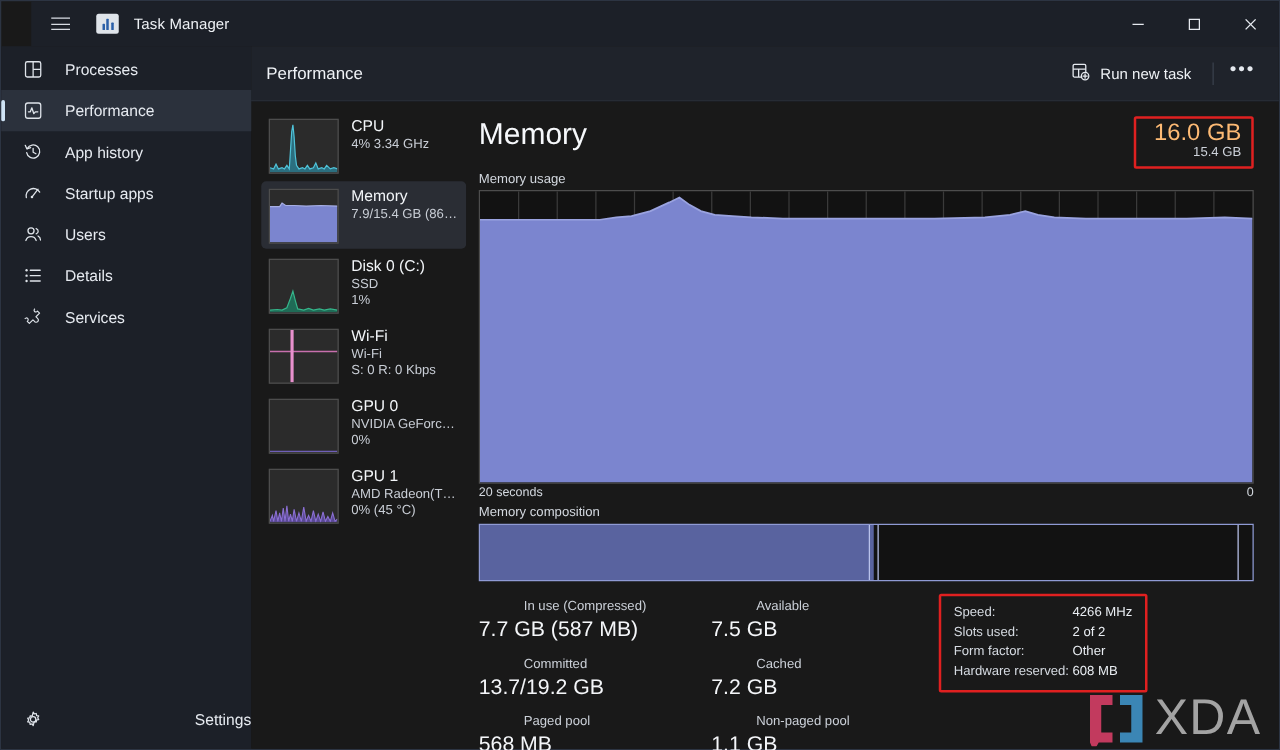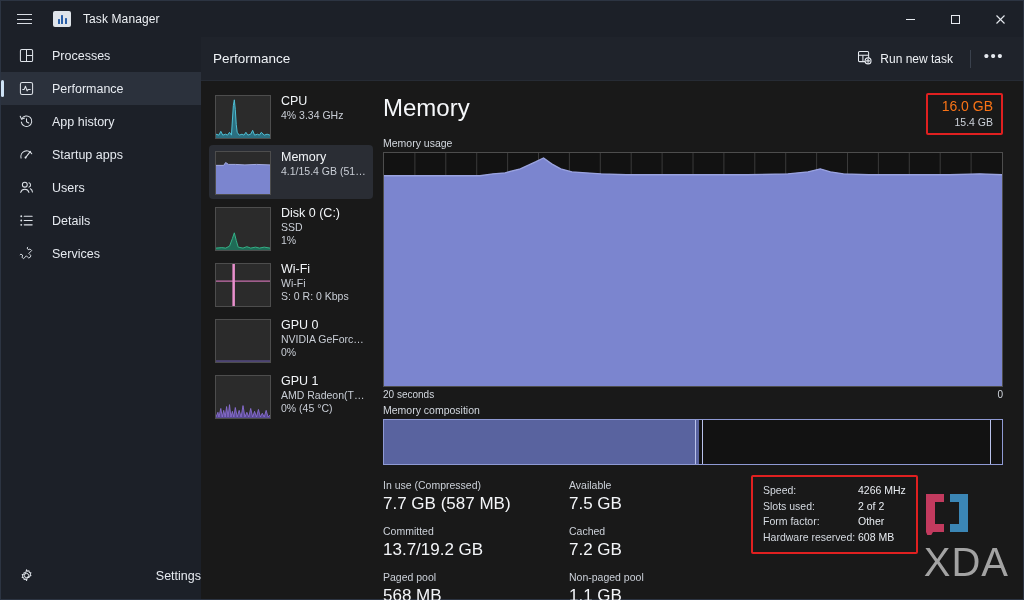--- a/index.html
+++ b/index.html
@@ -19,20 +19,21 @@
     border: 1px solid #2c3442;
   }
 
   
   .titlebar {
     height: 36px;
     background: #1c2028;
     display: flex;
     align-items: center;
     flex: 0 0 36px;
+    margin-left: 24px;
   }
   .hamburger {
     width: 46px; height: 36px;
     display: flex; align-items: center; justify-content: center;
     cursor: pointer;
   }
   .hamburger span {
     display: block;
     width: 15px; height: 10px;
     position: relative;
@@ -195,21 +196,21 @@
   }
   .detail-top { display: flex; align-items: flex-start; }
   .detail-title { font-size: 24px; color: #f6f8fb; font-weight: 400; line-height: 30px; }
   .capbox {
     margin-left: auto;
     text-align: right;
     border: 2px solid #e02020;
     padding: 3px 8px 4px 14px;
     border-radius: 2px;
   }
-  .cap-main { font-size: 14px; color: #f97316; line-height: 17px; }
+  .cap-main { font-size: 19px; color: #fdba74; line-height: 17px; }
   .cap-sub { font-size: 10.5px; color: #cdd2da; line-height: 14px; }
 
   .chart-label {
     font-size: 10.5px; color: #d3d8df;
     margin-top: 2px; margin-bottom: 3px;
   }
   .chartbox {
     position: relative;
     height: 235px;
     background: #121212;
@@ -238,42 +239,41 @@
 
   
   .stats {
     display: flex;
     margin-top: 13px;
     position: relative;
   }
   .stats-left { width: 186px; flex: 0 0 186px; }
   .stats-mid  { width: 178px; flex: 0 0 178px; }
   .statgroup { margin-bottom: 9px; }
-  .stat-k { font-size: 10.5px; color: #cbd0d8; line-height: 14px; }
+  .stat-k { font-size: 10.5px; color: #cbd0d8; line-height: 14px; margin-left: 36px; }
   .stat-v { font-size: 17px; color: #f4f6f9; line-height: 23px; }
 
   .specbox {
     border: 2px solid #e02020;
     border-radius: 2px;
     padding: 6px 10px 7px 10px;
     align-self: flex-start;
     margin-left: 4px;
     margin-top: -3px;
   }
   .specrow { display: flex; font-size: 10.5px; line-height: 15.5px; }
   .spec-k { width: 95px; flex: 0 0 95px; color: #d5dae1; }
   .spec-v { color: #e9edf2; text-align: center; }
 
   
   .watermark {
     position: absolute;
-    right: 14px; bottom: 16px;
-    display: flex; align-items: flex-start; gap: 8px;
+    right: 14px; bottom: 4px;
+    display: flex; align-items: center; gap: 8px;
     pointer-events: none;
-    flex-direction: column;
   }
   .wm-brackets { position: relative; width: 46px; height: 42px; }
   .wm-text { font-size: 40px; letter-spacing: 1px; color: #a3a3a3; line-height: 42px; font-family: "Liberation Sans", sans-serif; }
 </style>
 </head>
 <body>
 
 <div class="window">
 
   <div class="titlebar">
@@ -445,21 +445,21 @@
 
           <div class="perfitem active">
             <div class="thumb">
               <svg viewBox="0 0 56 44" preserveAspectRatio="none">
                 <path d="M0,14 L8,14 L10,11 L13,13 L20,13 L30,13.5 L42,13 L56,13.5 L56,44 L0,44 Z" fill="#7b85cf"></path>
                 <path d="M0,14 L8,14 L10,11 L13,13 L20,13 L30,13.5 L42,13 L56,13.5" fill="none" stroke="#a6aee4" stroke-width="1"></path>
               </svg>
             </div>
             <div class="perftext">
               <div class="perfname">Memory</div>
-              <div class="perfsub">4.1/15.4 GB (51%)</div>
+              <div class="perfsub">7.9/15.4 GB (86%)</div>
             </div>
           </div>
 
           <div class="perfitem">
             <div class="thumb">
               <svg viewBox="0 0 56 44" preserveAspectRatio="none">
                 <path d="M0,42 L6,41.5 L10,42 L14,40 L17,32 L19,26 L21,34 L23,41 L28,42 L32,40.5 L36,42 L41,41 L45,42 L50,41 L56,42 L56,44 L0,44 Z" fill="#1f6b56"></path>
                 <path d="M0,42 L6,41.5 L10,42 L14,40 L17,32 L19,26 L21,34 L23,41 L28,42 L32,40.5 L36,42 L41,41 L45,42 L50,41 L56,42" fill="none" stroke="#35b58a" stroke-width="1"></path>
               </svg>
             </div>

